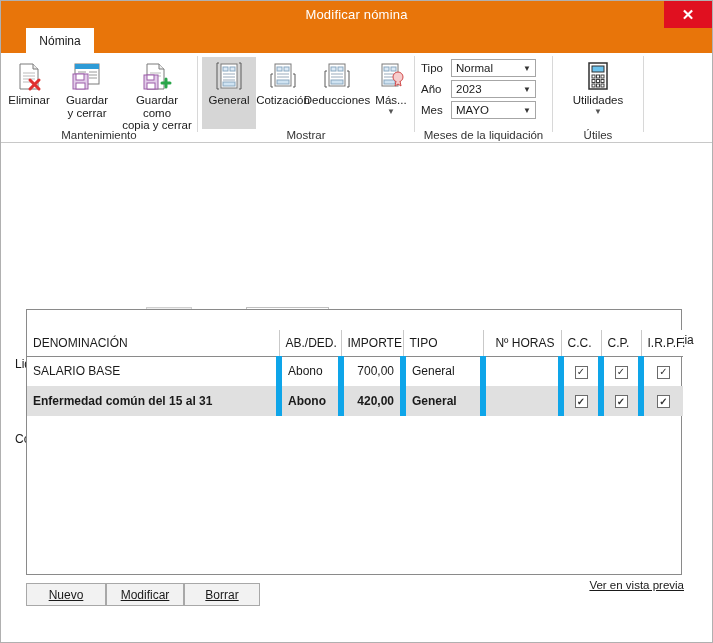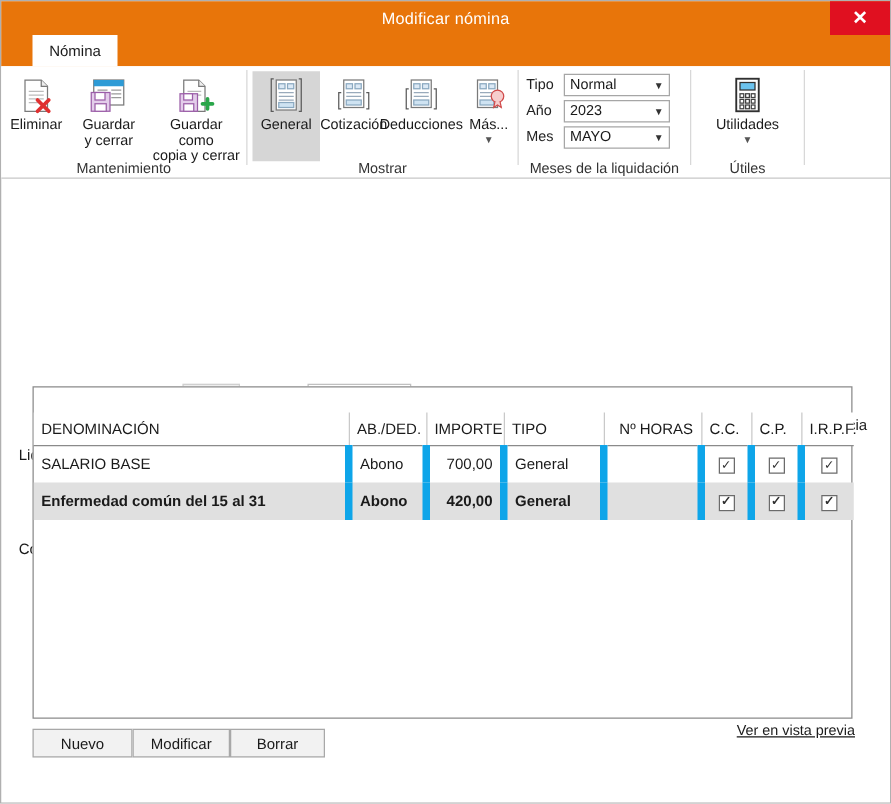--- a/index.html
+++ b/index.html
@@ -124,21 +124,21 @@
   .tickbox {
     width:13px; height:13px; border:1px solid #6b6b6b; background:#fff;
     display:inline-flex; align-items:center; justify-content:center;
     font-size:10px; line-height:1; color:#303030;
   }
 
   
   .footer { position:absolute; left:0; top:582px; width:713px; }
   .fbtn {
     position:absolute; height:23px; border:1px solid #a8a8a8; background:#f2f2f2;
-    font-size:12px; display:flex; align-items:center; justify-content:center; cursor:pointer;
+    font-size:12px; display:flex; align-items:center; justify-content:center; cursor:pointer;text-decoration:underline;
   }
   .prevlink {
     position:absolute; right:30px; top:-4px; font-size:11.5px;
     color:#1a1a1a; text-decoration:underline; cursor:pointer;
   }
 </style>
 </head>
 <body>
 
 <div class="window">

